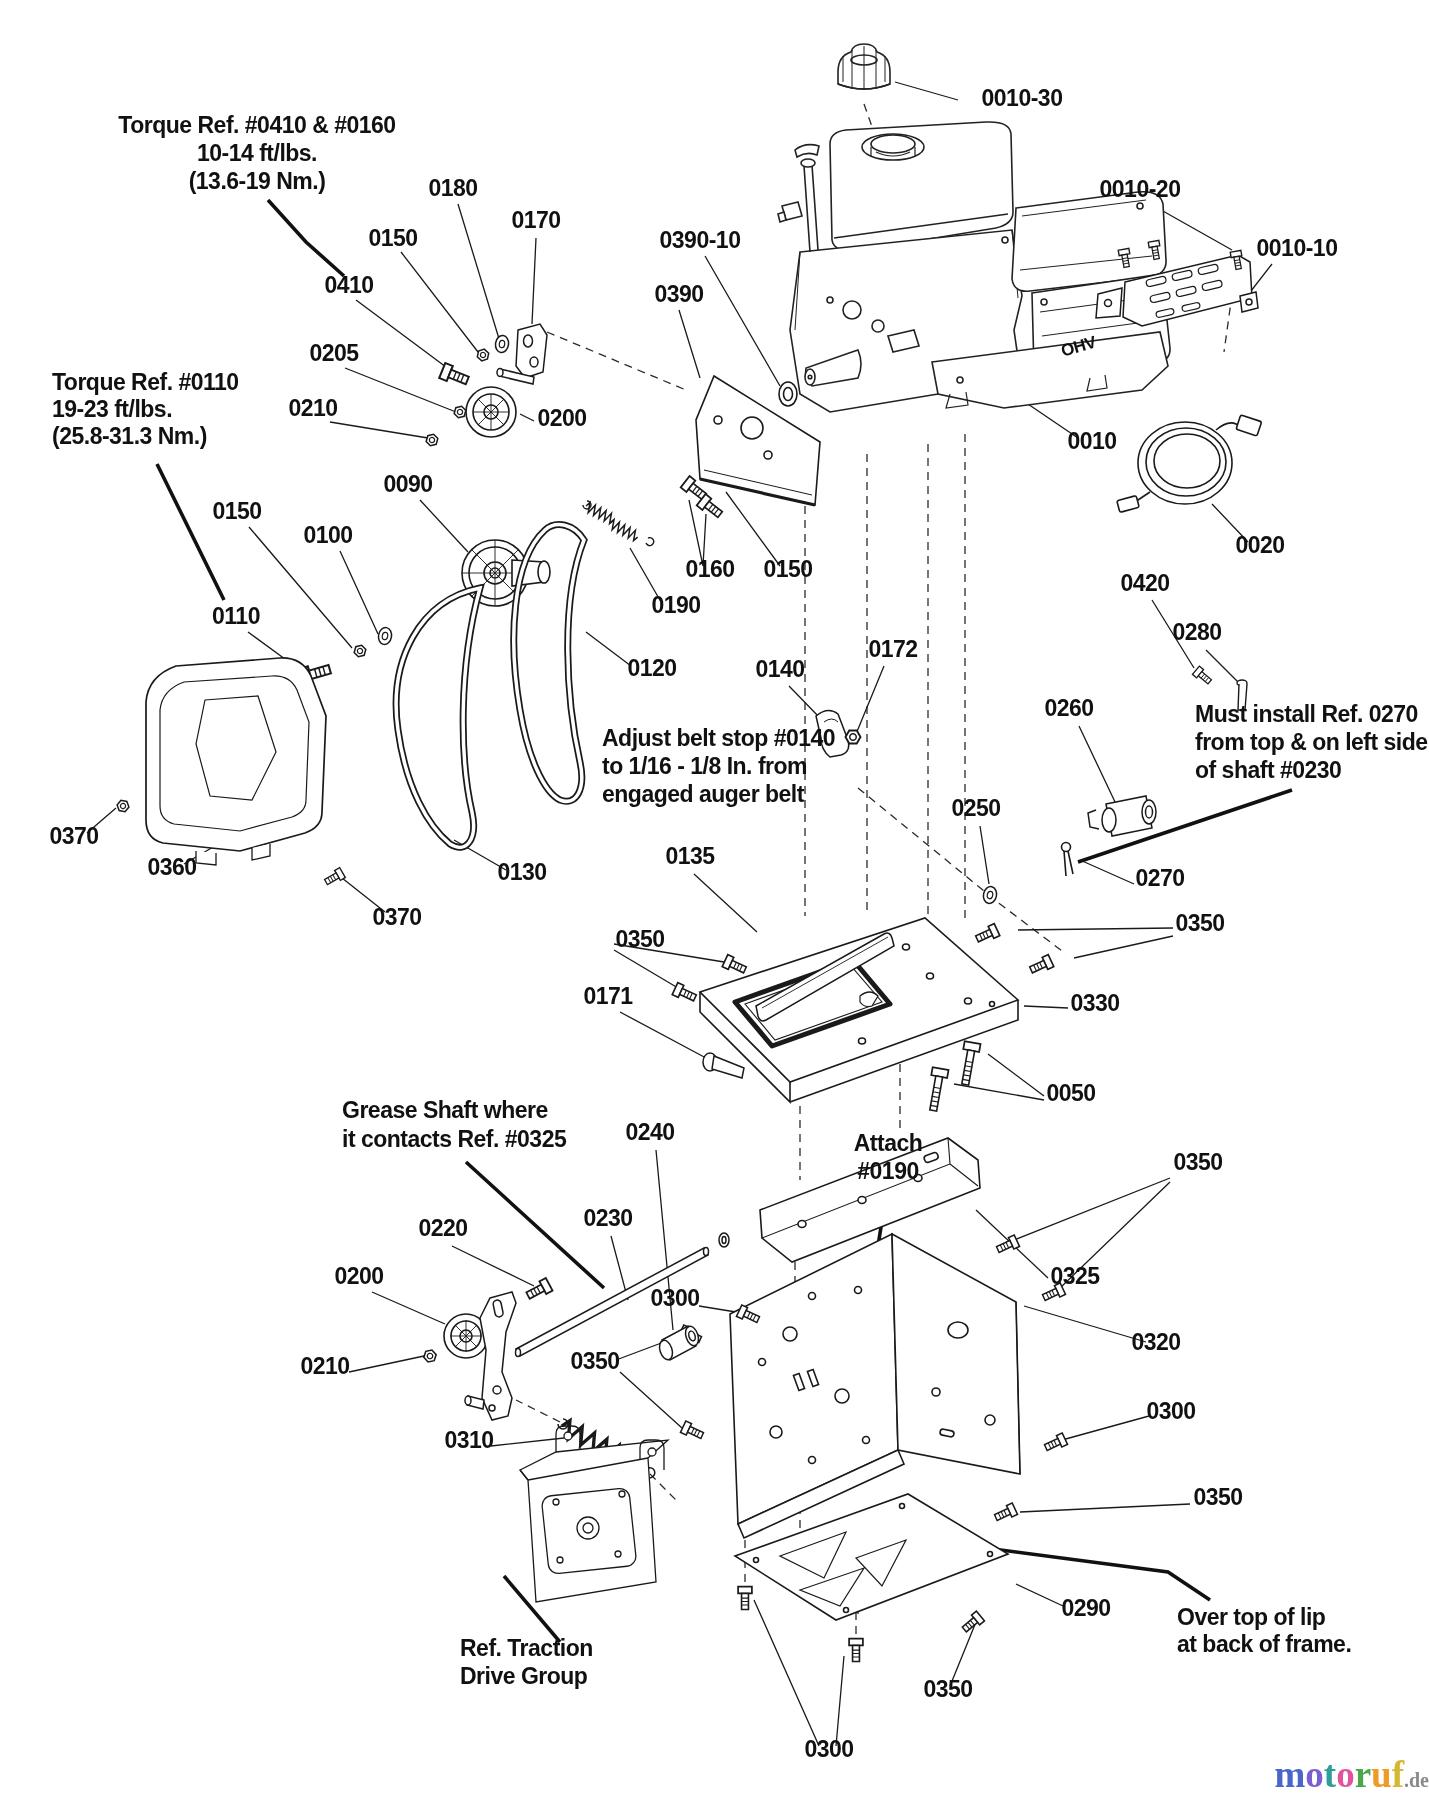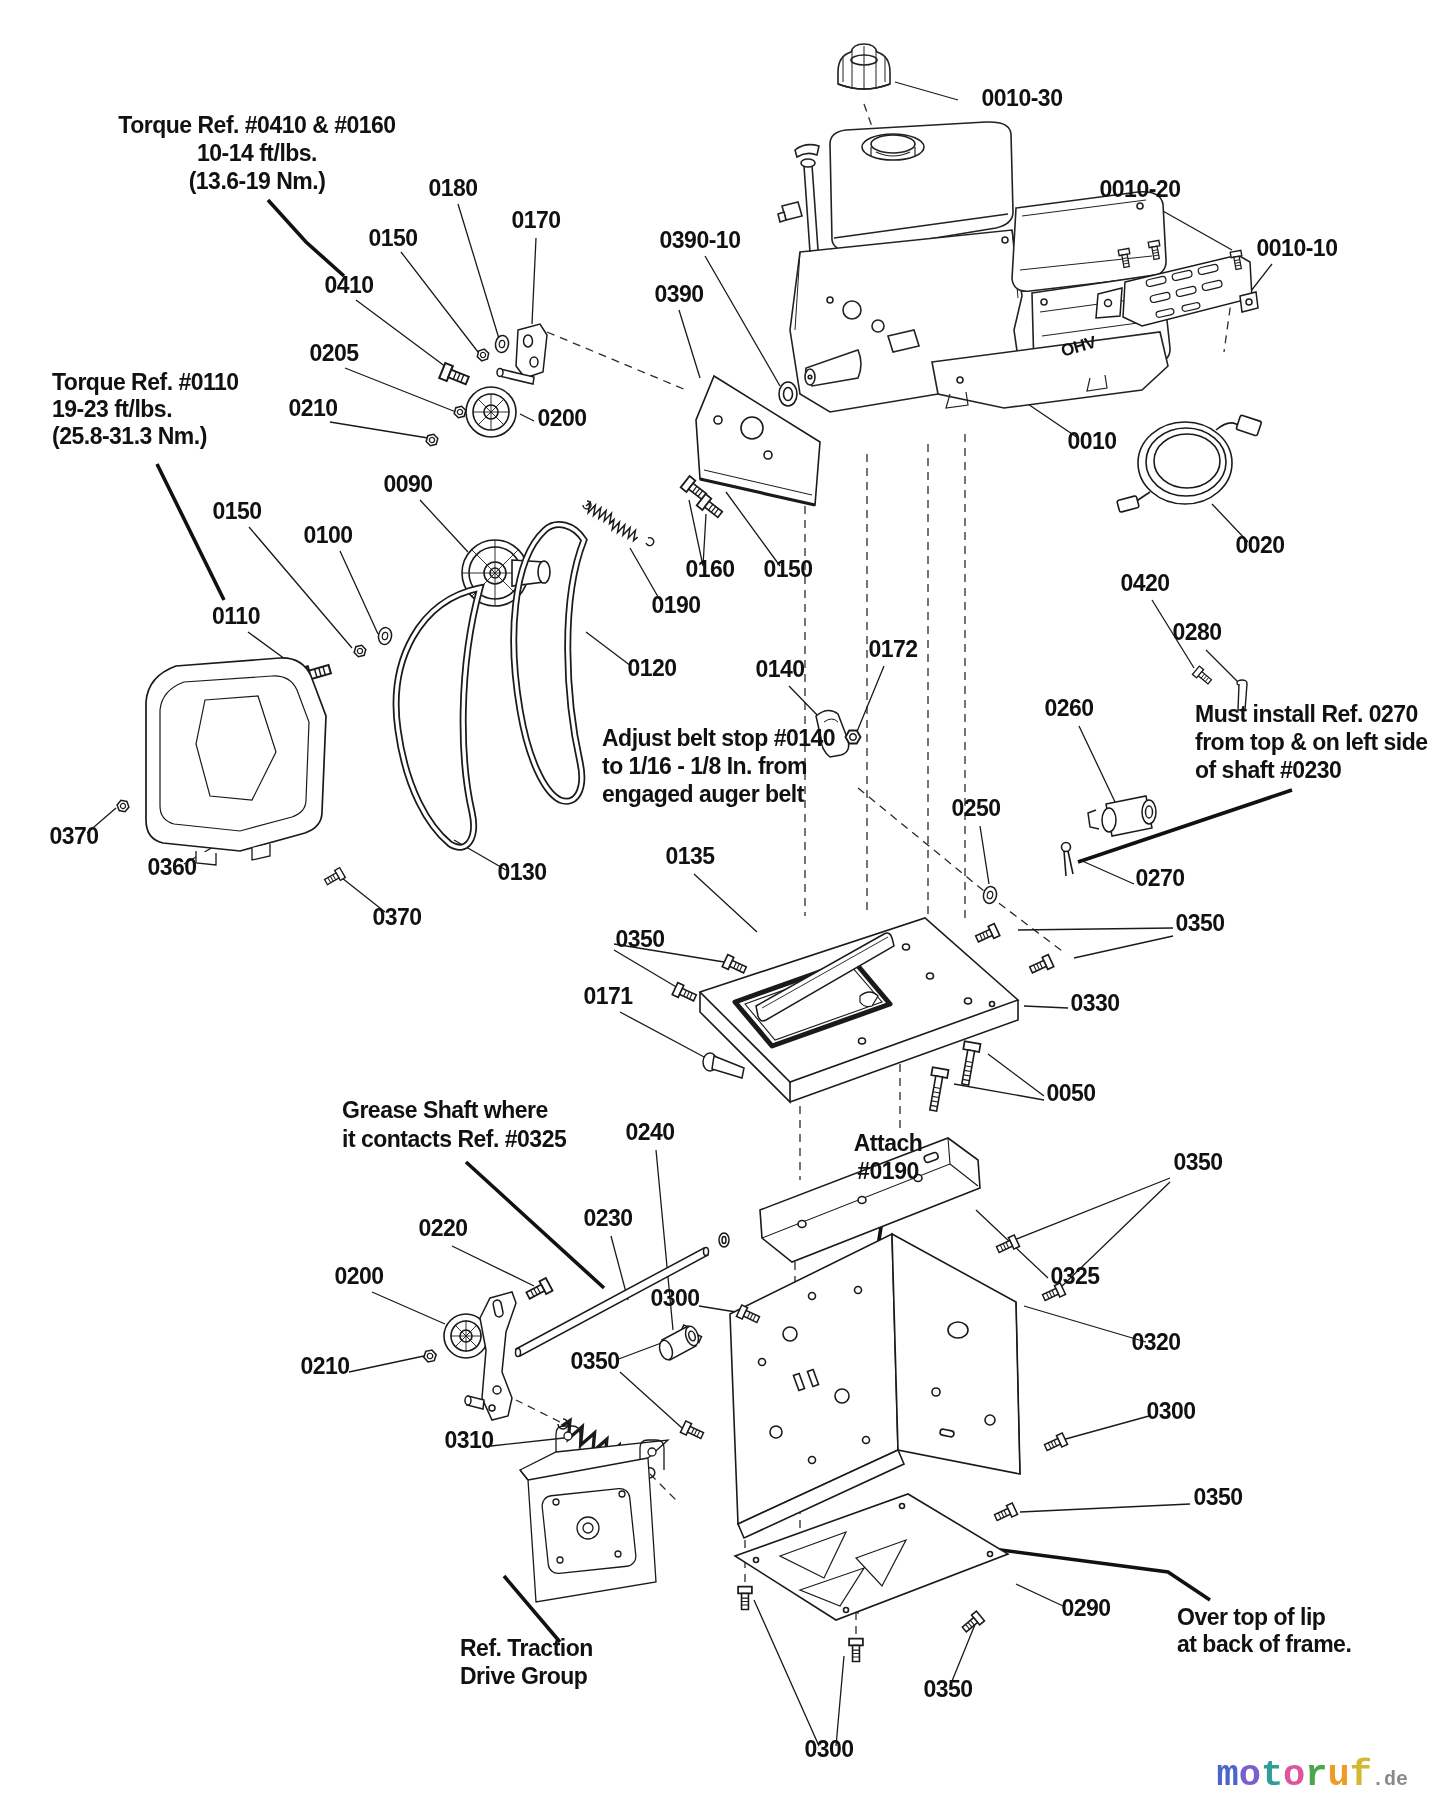--- a/index.html
+++ b/index.html
@@ -1,19 +1,19 @@
 <!DOCTYPE html>
 <html><head>
 <meta charset="utf-8">
 <style>
   html,body{margin:0;padding:0;background:#fff;}
   #stage{position:relative;width:1429px;height:1800px;background:#fff;overflow:hidden;
          font-family:"Liberation Sans",sans-serif;}
   svg text{font-family:"Liberation Sans",sans-serif;font-weight:bold;fill:#111;letter-spacing:-0.5px;}
-  #watermark{position:absolute;right:21px;bottom:4px;font-family:Liberation Mono, monospace;
+  #watermark{position:absolute;right:0;bottom:4px;font-family:Liberation Serif, serif;
              font-weight:bold;font-size:37px;letter-spacing:0px;}
   #watermark .suffix{font-size:20px;font-weight:bold;}
 </style>
 </head>
 <body>
 
 <div id="stage">
 <svg id="diagram" width="1429" height="1800" viewBox="0 0 1429 1800" xmlns="http://www.w3.org/2000/svg">
   <defs>
     <g id="nut">

